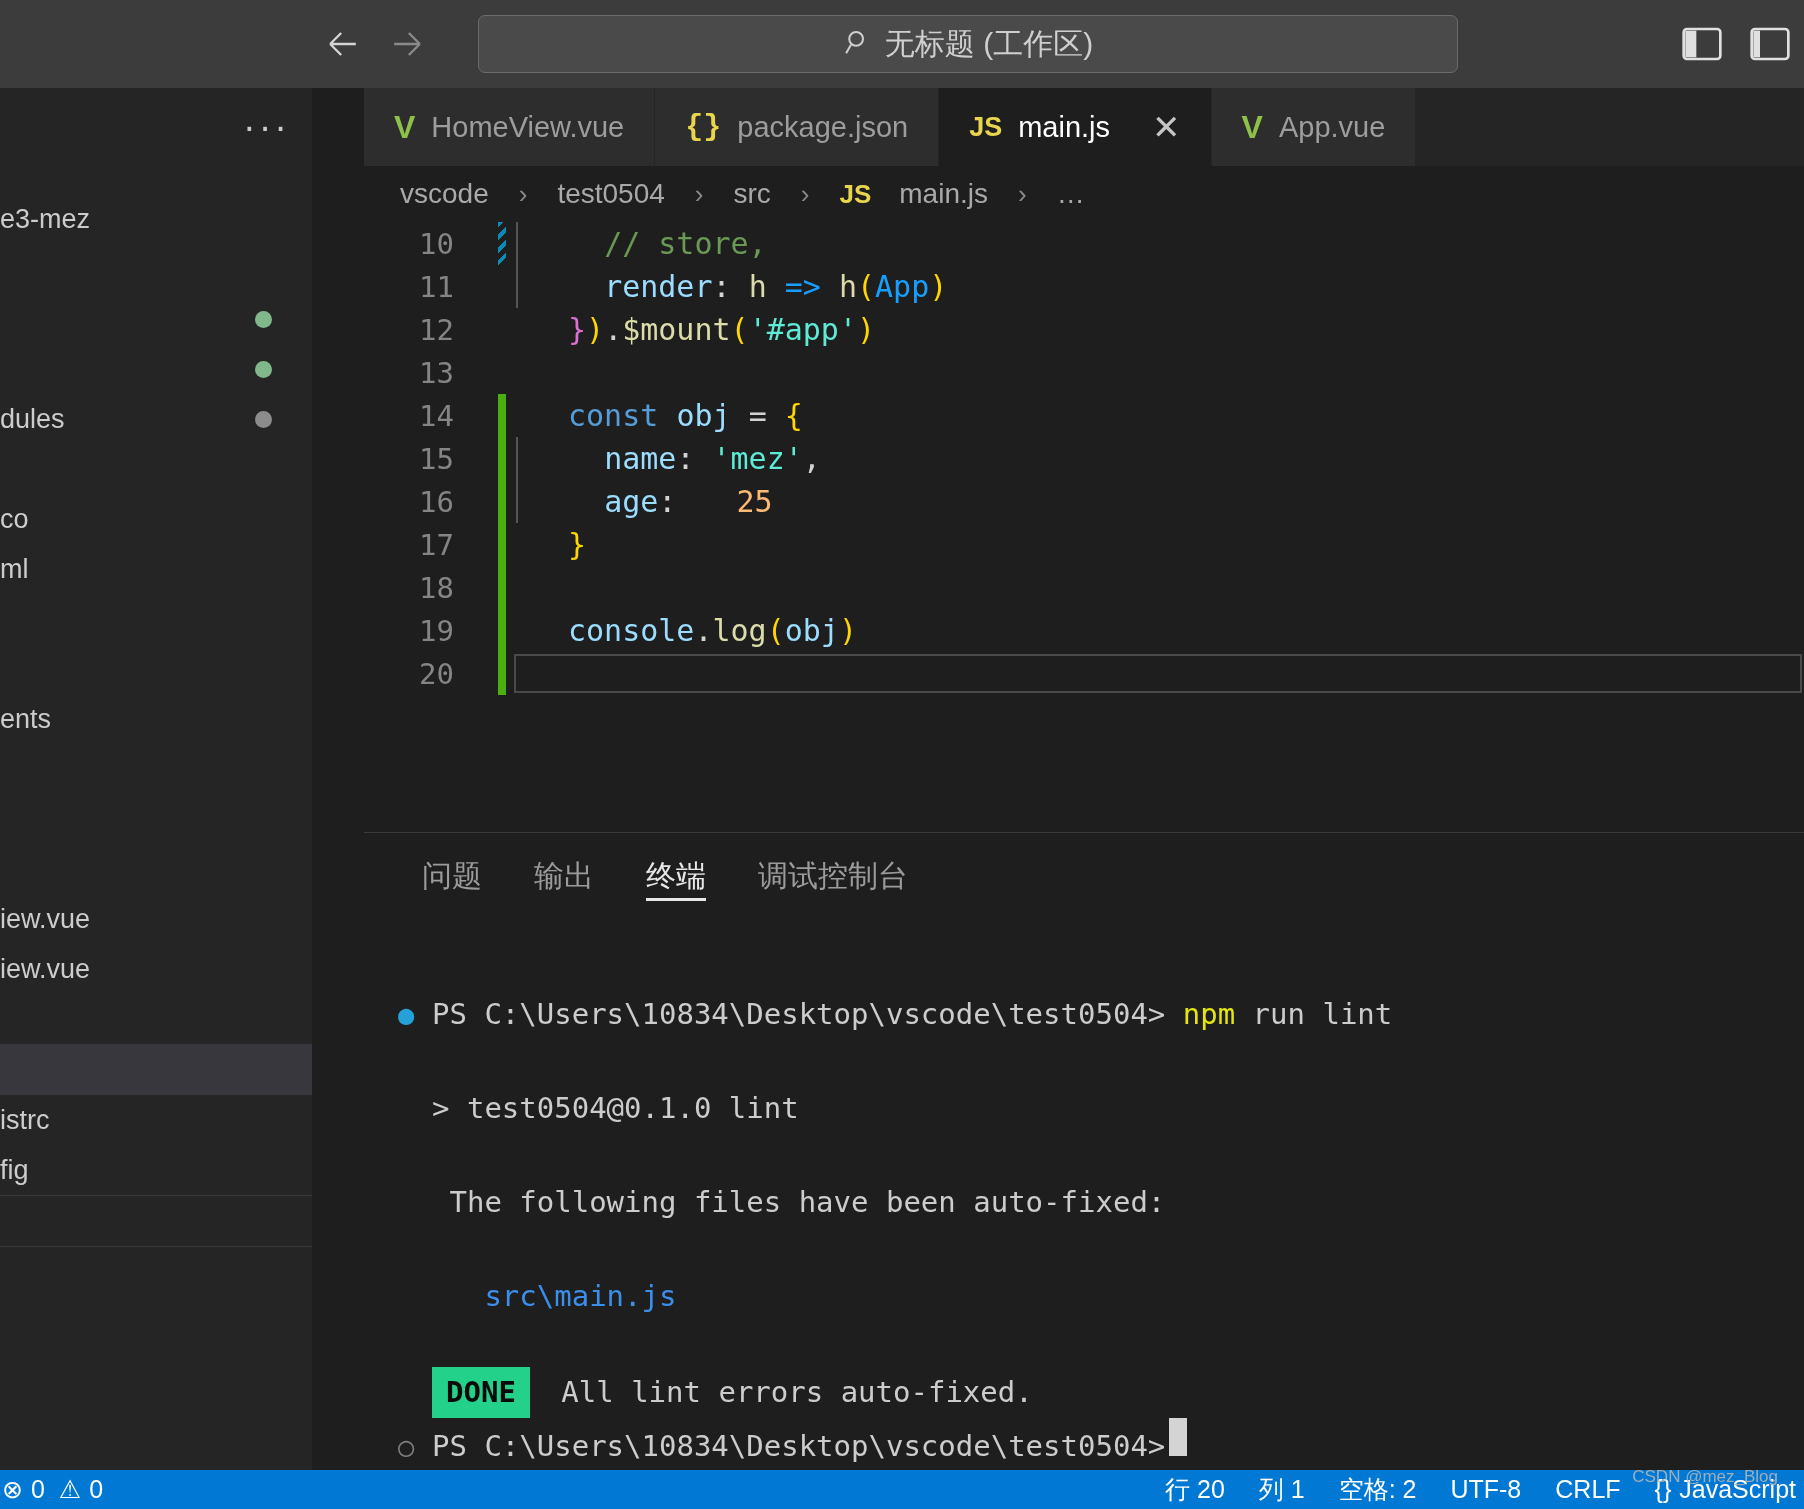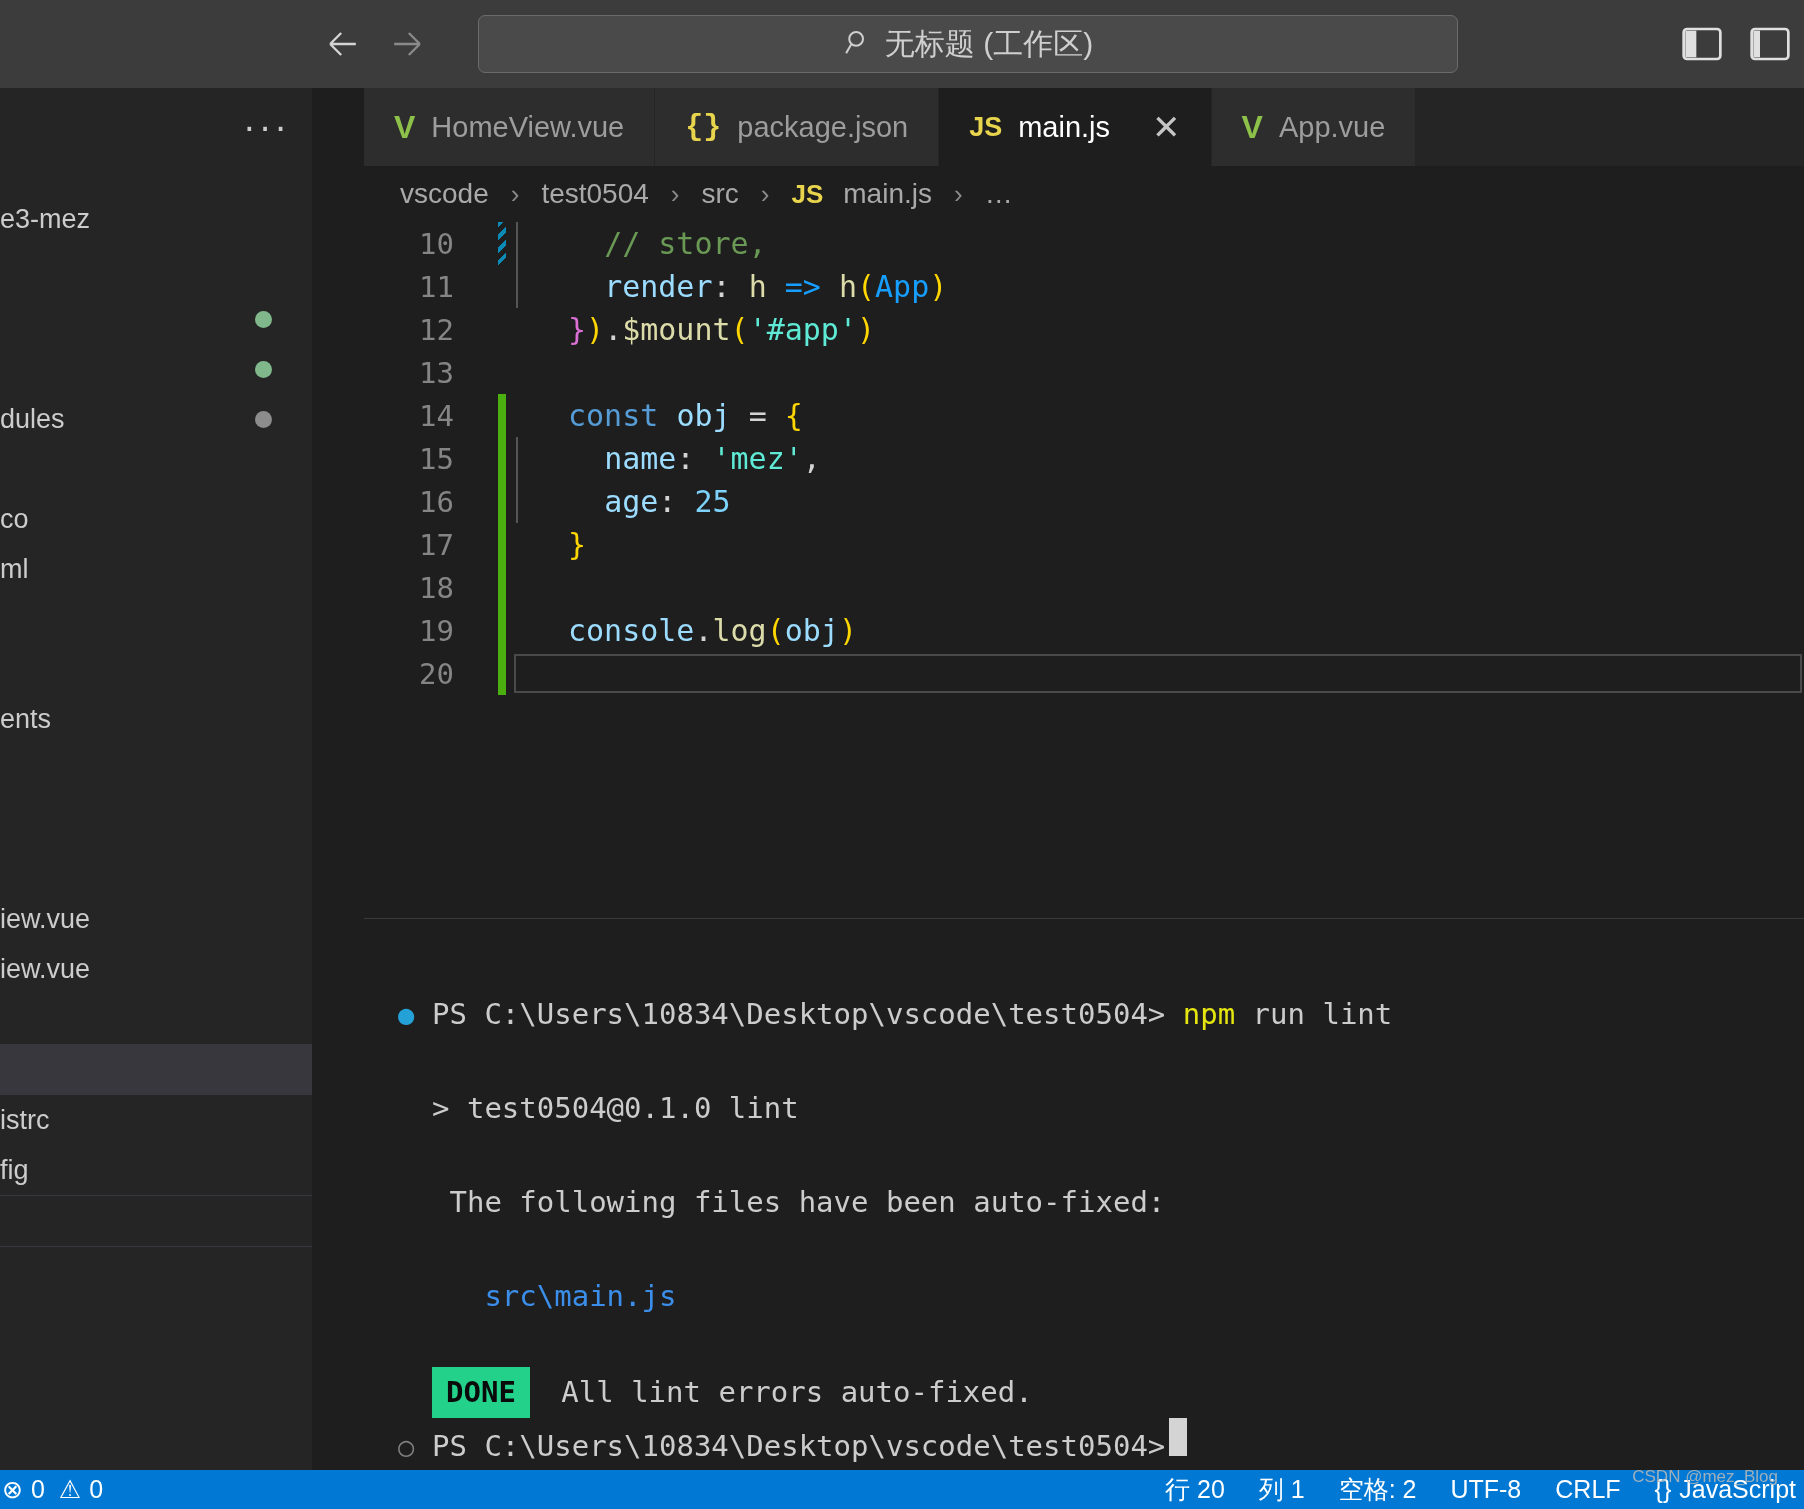--- a/index.html
+++ b/index.html
@@ -103,21 +103,21 @@
   .tab.active { background: #1e1e1e; color: #ffffff; }
   .tab-icon { font-size: 26px; font-weight: bold; font-family: "Liberation Sans", sans-serif; }
   .tab-icon.vue { color: #8dc149; font-size: 32px; }
   .tab-icon.json { color: #e8d44d; font-family: "Liberation Mono", monospace; font-size: 30px; }
   .tab-icon.js { color: #e8d44d; font-family: "Liberation Sans", sans-serif; font-weight: 700; font-size: 27px;}
   .tab-close { margin-left: 26px; color: #c5c5c5; font-size: 34px; line-height: 1; }
 
   
   .breadcrumb {
     height: 56px; flex: 0 0 56px;
-    display: flex; align-items: center; gap: 8px;
+    display: flex; align-items: center; gap: 16px;
     padding-left: 36px;
     background: #1e1e1e;
     font-size: 28px; color: #a9a9a9;
     white-space: nowrap;
   }
   .bc-seg { display: flex; align-items: center; gap: 12px; }
   .bc-sep { color: #8a8a8a; margin: 0 14px; font-size: 26px; }
   .bc-jsicon { color: #e8d44d; font-weight: 700; font-size: 26px; }
 
   
@@ -143,21 +143,21 @@
   .curline-box {
     position: absolute; left: 150px; right: 2px; top: 2px; bottom: 2px;
     border: 2px solid #4a4a4a;
   }
   
   .t-com { color: #6a9955; }
   .t-key { color: #569cd6; }
   .t-var { color: #9cdcfe; }
   .t-fn  { color: #dcdcaa; }
   .t-str { color: #5eead4; }
-  .t-num { color: #7dd3fc; }
+  .t-num { color: #fdba74; margin-left: 42px; }
   .t-pun { color: #d4d4d4; }
   .t-y   { color: #ffd700; }
   .t-p   { color: #da70d6; }
   .t-b   { color: #179fff; }
 
   
   .panel { flex: 0 0 auto; background: #1e1e1e; border-top: 1px solid #3a3a3a; }
   .paneltabs { height: 86px; display: flex; align-items: center; padding-left: 32px; gap: 0; }
   .ptab {
     font-size: 30px; color: #9b9b9b; padding: 0 26px; height: 86px;
@@ -402,20 +402,34 @@
             <div class="gutter">20</div>
             <div class="chg green"></div>
             <div class="ctext"></div>
             <div class="curline-box"></div>
           </div>
           <div class="indentguide" style="left: 152px; top: 0px; height: 86px;"></div>
           <div class="indentguide" style="left: 152px; top: 215px; height: 86px;"></div>
         </div>
 
       <div class="panel">
+        <div class="paneltabs">
+          <div class="ptab">
+              <span>问题</span>
+            </div>
+          <div class="ptab">
+              <span>输出</span>
+            </div>
+          <div class="ptab active">
+              <span>终端</span>
+            </div>
+          <div class="ptab">
+              <span>调试控制台</span>
+            </div>
+        </div>
         <div class="tspacer"></div>
         <div class="term" id="term-lines">
             <div class="tline"><span class="tmark dot-blue">●</span><span>PS C:\Users\10834\Desktop\vscode\test0504&gt; </span><span class="t-term-yellow">npm</span><span> run lint</span></div>
             <div class="tline"><span class="tmark "></span>&nbsp;</div>
             <div class="tline"><span class="tmark "></span><span>&gt; test0504@0.1.0 lint</span></div>
             <div class="tline"><span class="tmark "></span>&nbsp;</div>
             <div class="tline"><span class="tmark "></span><span> The following files have been auto-fixed:</span></div>
             <div class="tline"><span class="tmark "></span>&nbsp;</div>
             <div class="tline"><span class="tmark "></span><span class="t-term-blue">   src\main.js</span></div>
             <div class="tline"><span class="tmark "></span>&nbsp;</div>

